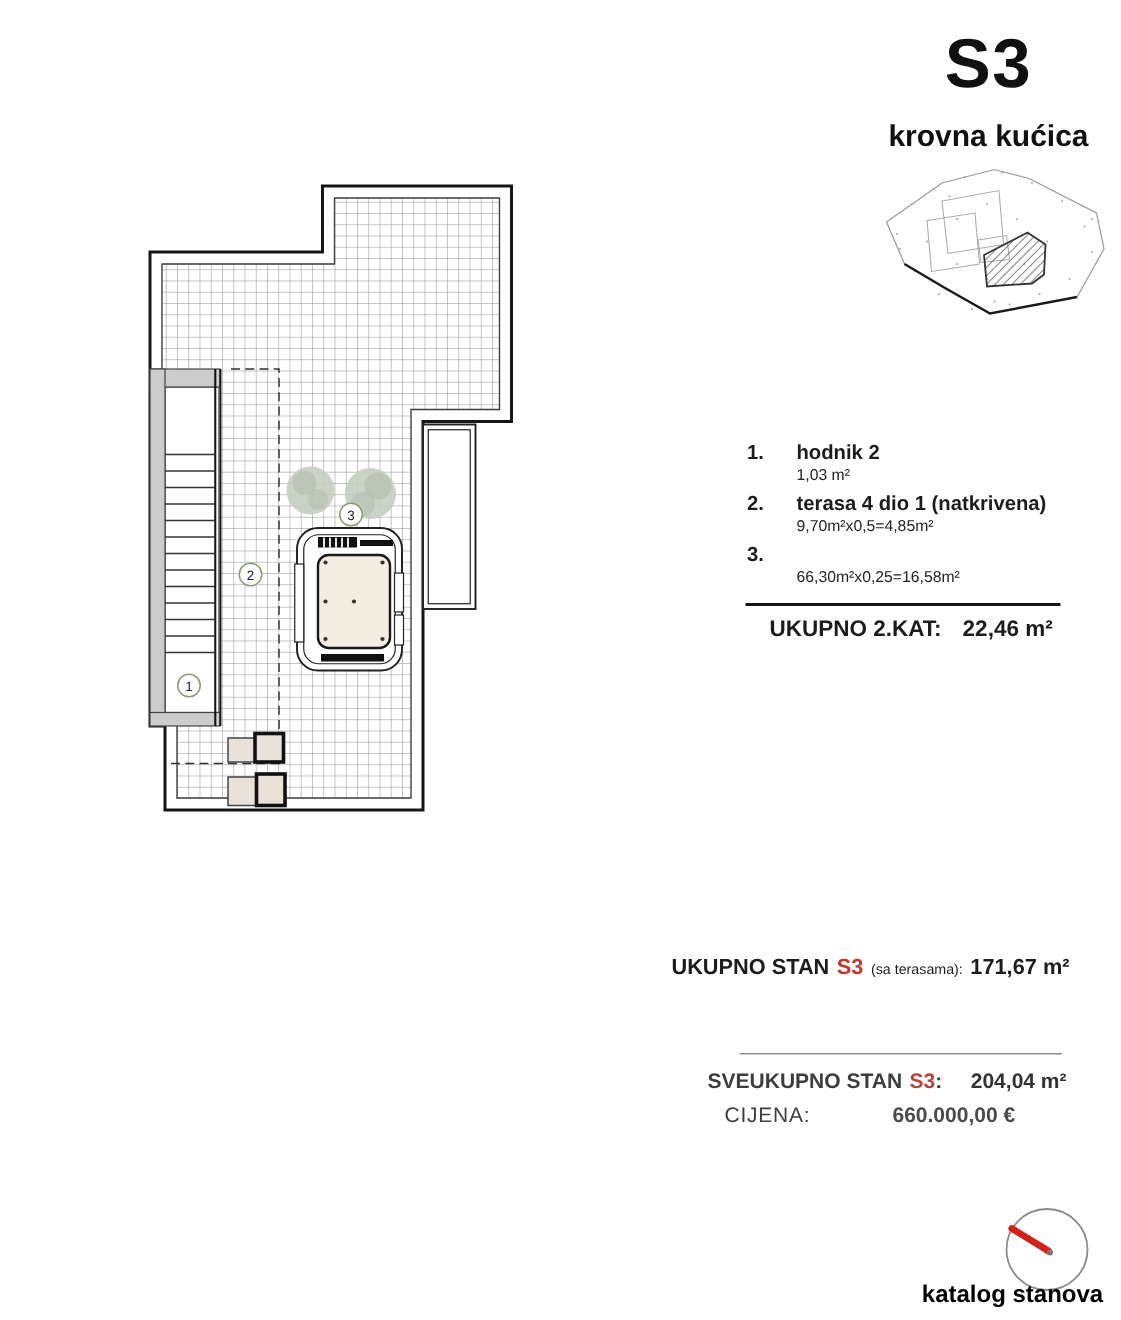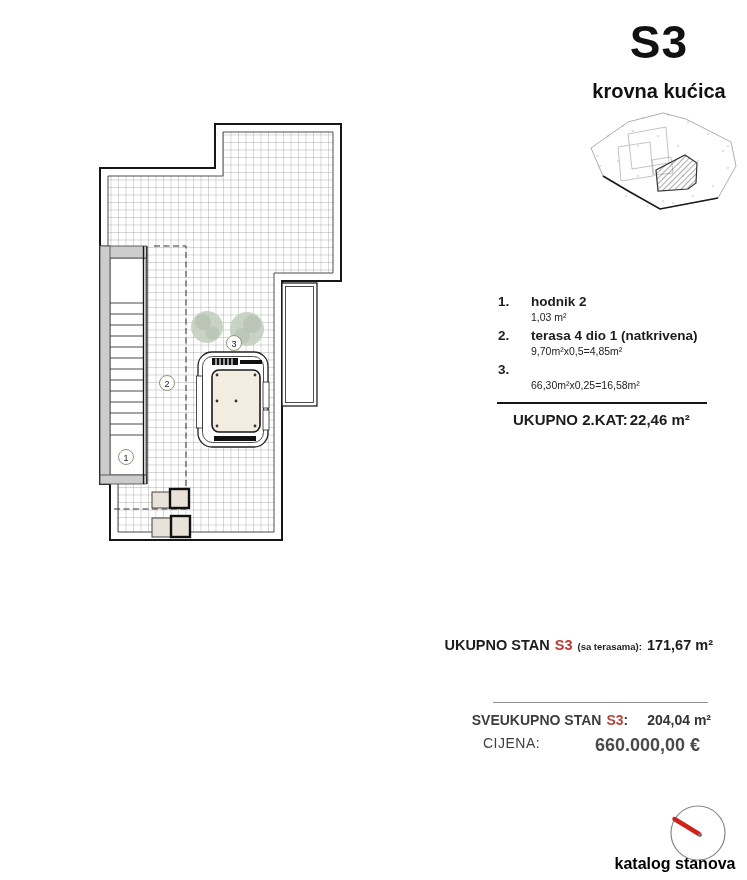--- a/index.html
+++ b/index.html
@@ -21,37 +21,37 @@
   
   .rooms{top:294px;left:498px;width:240px;}
   .room{margin-bottom:4px;}
   .room-head{display:flex;font-size:13.5px;font-weight:bold;line-height:16px;}
   .room-num{width:33px;flex:0 0 33px;}
   .room-calc{margin-left:33px;font-size:10.5px;line-height:14px;color:#222;}
 
   
   .rule-1{top:402px;left:497px;width:210px;border-top:2px solid #151515;height:0;}
   .floor-total{top:411px;left:513px;display:flex;font-size:15px;font-weight:bold;}
-  .floor-total .val{margin-left:2px;}
+  .floor-total .val{margin-left:14px;}
 
   
   .unit-total{top:637px;right:34px;text-align:right;}
   .ut-line1{font-size:14.5px;font-weight:bold;white-space:nowrap;}
-  .ut-note{font-size:9.5px;font-weight:bold;}
+  .ut-note{font-size:9.5px;font-weight:normal;}
   .red{color:#c0372b;}
   .extras{margin-top:3px;font-size:11.5px;font-weight:bold;line-height:15px;color:#1e1e1e;}
 
   
   .rule-2{top:702px;left:493px;width:215px;border-top:1.5px solid #8f8f8f;height:0;}
   .grand-total{top:712px;right:36px;font-size:14px;font-weight:bold;color:#3d3d3d;white-space:nowrap;}
   .grand-total .red{color:#b5443c;}
   .grand-total .val{margin-left:19px;color:#333;}
   .sp{display:inline-block;width:5px;}
   .price-label{top:735px;left:483px;font-size:14px;font-weight:normal;color:#3f3f3f;letter-spacing:.5px;}
-  .price-value{top:735px;left:595px;font-size:18px;font-weight:bold;color:#4a4a4a;}
+  .price-value{top:735px;left:595px;font-size:14px;font-weight:bold;color:#4a4a4a;}
 
   
   .catalog{top:855px;left:605px;width:140px;text-align:center;font-size:16px;font-weight:bold;color:#000000;}
 </style>
 </head>
 <body>
 
 <div id="page">
 
   <svg class="abs" style="left:88px;top:112px;" width="262" height="440" viewBox="0 0 262 440">

